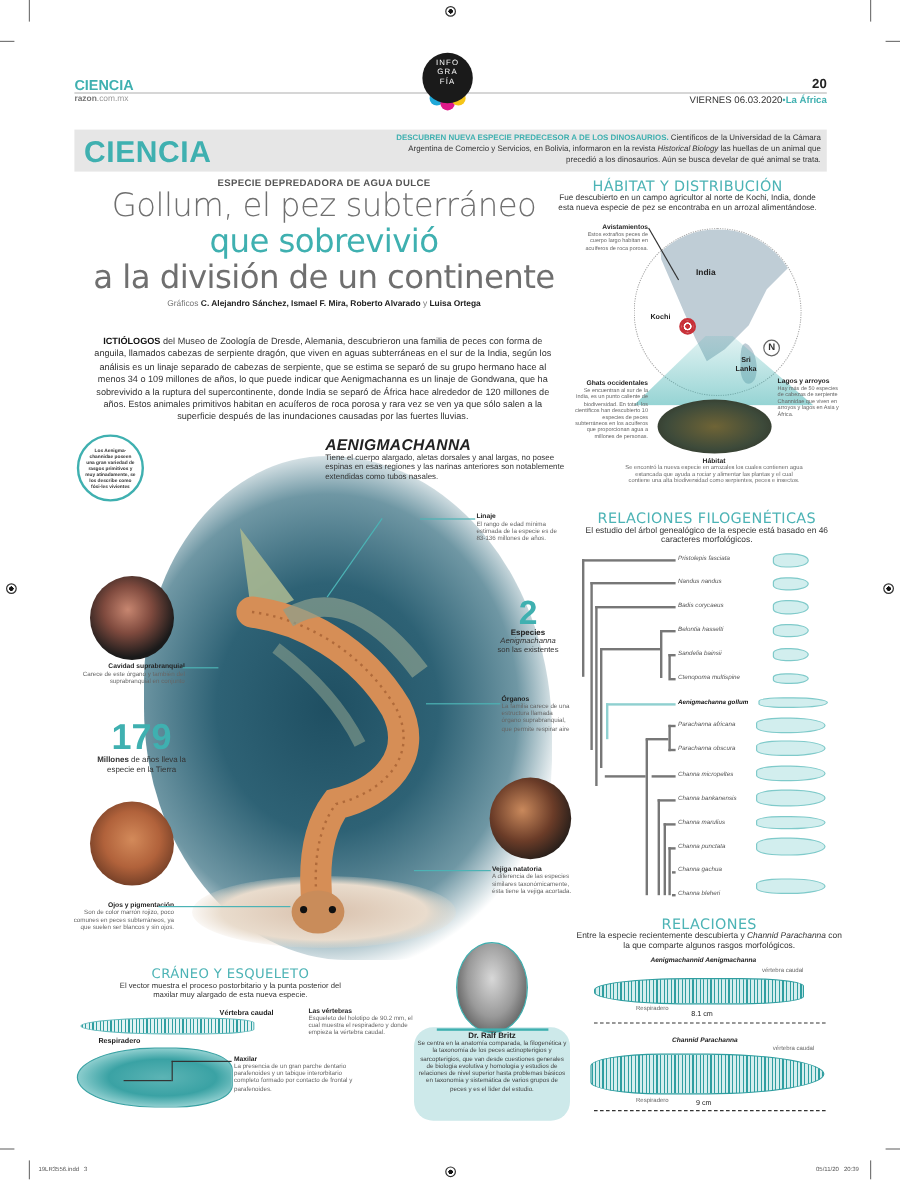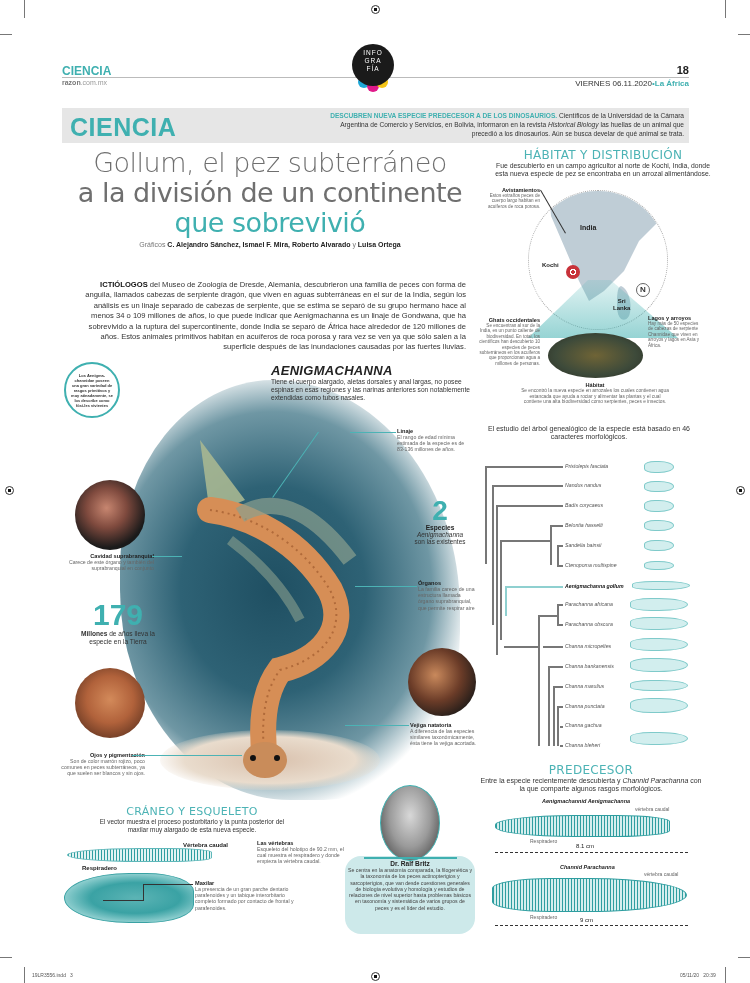--- a/index.html
+++ b/index.html
@@ -33,23 +33,23 @@
 <div class="abs reg" style="left:371px;top:972px"></div>
 <div class="abs reg" style="left:5px;top:486px"></div>
 <div class="abs reg" style="left:736px;top:486px"></div>
 
 <div class="abs" style="left:62px;top:64px;width:627px;height:30px">
   <div class="abs" style="left:0;top:0;font-size:12px;font-weight:bold;color:#3fb0b0">CIENCIA</div>
   <div class="abs" style="left:0;top:13px;width:627px;height:1px;background:#bbb"></div>
   <div class="abs" style="left:0;top:15px;font-size:7px;color:#999">
     <span style="font-weight:bold;color:#777">razon</span><span>.com.mx</span>
   </div>
-  <div class="abs" style="right:0;top:0;font-size:11px;font-weight:bold;color:#222">18</div>
+  <div class="abs" style="right:0;top:0;font-size:11px;font-weight:bold;color:#222">20</div>
   <div class="abs" style="right:0;top:15px;font-size:8px;color:#333;white-space:nowrap">
-    <span>VIERNES 06.11.2020</span><span style="color:#3fb0b0">•</span><span style="color:#3fb0b0;font-weight:bold">La África</span>
+    <span>VIERNES 06.03.2020</span><span style="color:#3fb0b0">•</span><span style="color:#3fb0b0;font-weight:bold">La África</span>
   </div>
 </div>
 <div class="abs" style="left:350px;top:44px;width:46px;height:46px">
   <div class="abs" style="left:8px;top:32px;width:12px;height:12px;border-radius:50%;background:#1fa8d8"></div>
   <div class="abs" style="left:17px;top:36px;width:12px;height:12px;border-radius:50%;background:#e0198a"></div>
   <div class="abs" style="left:26px;top:32px;width:12px;height:12px;border-radius:50%;background:#f5c518"></div>
   <div class="abs" style="left:2px;top:0;width:42px;height:42px;border-radius:50%;background:#1a1a1a;color:#fff;font-size:6.5px;line-height:8px;text-align:center;padding-top:5px;letter-spacing:1px">
     <div>INFO</div>
     <div>GRA</div>
     <div>FÍA</div>
@@ -57,28 +57,29 @@
 </div>
 
 <div class="abs" style="left:62px;top:108px;width:627px;height:35px;background:#e6e6e6">
   <div class="abs" style="left:8px;top:5px;font-size:25px;font-weight:bold;color:#3fb0b0;letter-spacing:.5px">CIENCIA</div>
   <div class="abs" style="left:262px;top:3px;width:360px;font-size:6.6px;line-height:9px;text-align:right;color:#333">
     <span style="color:#3fb0b0;font-weight:bold">DESCUBREN NUEVA ESPECIE PREDECESOR A DE LOS DINOSAURIOS.</span><span> Científicos de la Universidad de la Cámara Argentina de Comercio y Servicios, en Bolivia, informaron en la revista </span><i>Historical Biology</i><span> las huellas de un animal que precedió a los dinosaurios. Aún se busca develar de qué animal se trata.</span>
   </div>
 </div>
 
 <div class="abs" style="left:60px;top:148px;width:420px;text-align:center">
+  <div style="font-size:8px;font-weight:bold;color:#555;letter-spacing:.3px">ESPECIE DEPREDADORA DE AGUA DULCE</div>
   <div style="font-family:'DejaVu Sans',sans-serif;font-size:27px;line-height:30px;color:#6f6f6f;font-weight:300;letter-spacing:-.5px">Gollum, el pez subterráneo</div>
+  <div style="font-family:'DejaVu Sans',sans-serif;font-size:27px;line-height:30px;color:#3fb0b0;letter-spacing:-.5px">que sobrevivió</div>
   <div style="font-family:'DejaVu Sans',sans-serif;font-size:27px;line-height:30px;color:#6f6f6f;letter-spacing:-.5px">a la división de un continente</div>
-  <div style="font-family:'DejaVu Sans',sans-serif;font-size:27px;line-height:30px;color:#3fb0b0;letter-spacing:-.5px">que sobrevivió</div>
   <div style="font-size:7px;margin-top:3px;color:#777">
     <span>Gráficos </span><b style="color:#222">C. Alejandro Sánchez, Ismael F. Mira, Roberto Alvarado</b><span> y </span><b style="color:#222">Luisa Ortega</b>
   </div>
 </div>
-<div class="abs" style="left:72px;top:280px;width:394px;font-size:7.6px;line-height:10.4px;text-align:right;color:#333">
+<div class="abs" style="left:72px;top:280px;width:394px;font-size:7.6px;line-height:10.4px;text-align:center;color:#333">
   <b style="color:#111">ICTIÓLOGOS</b><span> del Museo de Zoología de Dresde, Alemania, descubrieron una familia de peces con forma de anguila, llamados cabezas de serpiente dragón, que viven en aguas subterráneas en el sur de la India, según los análisis es un linaje separado de cabezas de serpiente, que se estima se separó de su grupo hermano hace al menos 34 o 109 millones de años, lo que puede indicar que Aenigmachanna es un linaje de Gondwana, que ha sobrevivido a la ruptura del supercontinente, donde India se separó de África hace alrededor de 120 millones de años. Estos animales primitivos habitan en acuíferos de roca porosa y rara vez se ven ya que sólo salen a la superficie después de las inundaciones causadas por las fuertes lluvias.</span>
 </div>
 
 <div class="abs" style="left:120px;top:380px;width:340px;height:420px;border-radius:45% 55% 40% 50%;background:radial-gradient(ellipse at 45% 50%,#1f4f62 0%,#2e6275 35%,#6f97a4 60%,rgba(255,255,255,0) 75%)"></div>
 <div class="abs" style="left:160px;top:730px;width:220px;height:60px;border-radius:50%;background:radial-gradient(ellipse,#d9c1ad 0%,#e9dccd 55%,rgba(255,255,255,0) 75%)"></div>
 <svg class="abs" style="left:170px;top:420px" width="230" height="360" viewBox="0 0 230 360">
   <path d="M30 20 L60 60 L75 80 L40 95 Z" fill="#a7b791" opacity=".9"></path>
   <path d="M40 90 C80 95,130 120,160 170 C180 210,150 240,110 250 C95 270,90 300,95 340" stroke="#d68e56" stroke-width="26" fill="none" stroke-linecap="round"></path>
   <path d="M40 90 C80 95,130 120,160 170 C180 210,150 240,110 250 C95 270,90 300,95 340" stroke="#b06a3a" stroke-width="2" stroke-dasharray="2 4" fill="none"></path>
   <path d="M70 95 C110 70,150 100,180 140" stroke="#8aa08e" stroke-width="16" fill="none" opacity=".7"></path>
@@ -136,21 +137,21 @@
 </div>
 <div class="tline" style="left:132px;top:755px;width:110px;height:1px"></div>
 
 <div class="circ-photo" style="left:408px;top:648px;width:68px;height:68px;background:radial-gradient(circle at 40% 40%,#c9895c 0%,#6b3c28 45%,#1d1a18 80%)"></div>
 <div class="abs" style="left:410px;top:722px;width:72px">
   <div class="lbl">Vejiga natatoria</div>
   <div class="small">A diferencia de las especies similares taxonómicamente, ésta tiene la vejiga acortada.</div>
 </div>
 <div class="tline" style="left:345px;top:725px;width:64px;height:1px"></div>
 
-<div class="abs" style="left:492px;top:148px;width:222px">
+<div class="abs" style="left:462px;top:148px;width:222px">
   <div class="sect-h">HÁBITAT Y DISTRIBUCIÓN</div>
   <div class="sect-sub" style="font-size:6.8px;line-height:8px">Fue descubierto en un campo agricultor al norte de Kochi, India, donde esta nueva especie de pez se encontraba en un arrozal alimentándose.</div>
 </div>
 <div class="abs" style="left:528px;top:190px;width:140px;height:140px;border-radius:50%;border:1px dotted #aaa;overflow:hidden">
   <svg width="140" height="140" viewBox="0 0 140 140">
     <path d="M20 0 L140 0 L140 20 L110 50 L95 80 L75 100 L60 110 L50 90 L35 55 L22 25 Z" fill="#bfcdd6"></path>
     <path d="M92 95 C100 98,104 115,100 125 C95 133,88 128,88 115 C88 105,88 96,92 95 Z" fill="#bfcdd6"></path>
   </svg>
 </div>
 <div class="abs" style="left:528px;top:280px;width:150px;height:58px;background:linear-gradient(180deg,rgba(63,176,176,.15),rgba(63,176,176,.55));clip-path:polygon(40% 0,55% 0,100% 100%,0 100%)"></div>
@@ -175,20 +176,21 @@
 <div class="abs" style="left:648px;top:315px;width:55px">
   <div class="lbl">Lagos y arroyos</div>
   <div class="small" style="font-size:4.6px;line-height:5.4px">Hay más de 50 especies de cabezas de serpiente Channidae que viven en arroyos y lagos en Asia y África.</div>
 </div>
 <div class="abs" style="left:520px;top:382px;width:150px;text-align:center">
   <div class="lbl">Hábitat</div>
   <div class="small" style="font-size:4.8px;line-height:5.6px">Se encontró la nueva especie en arrozales los cuales contienen agua estancada que ayuda a rociar y alimentar las plantas y el cual contiene una alta biodiversidad como serpientes, peces e insectos.</div>
 </div>
 
 <div class="abs" style="left:478px;top:425px;width:222px">
+  <div class="sect-h">RELACIONES FILOGENÉTICAS</div>
   <div class="sect-sub" style="font-size:7px;line-height:8px">El estudio del árbol genealógico de la especie está basado en 46 caracteres morfológicos.</div>
 </div>
 
 <div class="line" style="left:485px;top:466px;width:2px;height:98px;background:#777"></div>
 <div class="line" style="left:485px;top:466px;width:78px;height:2px;background:#777"></div>
 <div class="line" style="left:492px;top:485px;width:2px;height:140px;background:#777"></div>
 <div class="line" style="left:492px;top:485px;width:71px;height:2px;background:#777"></div>
 <div class="line" style="left:496px;top:505px;width:2px;height:150px;background:#777"></div>
 <div class="line" style="left:496px;top:505px;width:67px;height:2px;background:#777"></div>
 <div class="line" style="left:550px;top:525px;width:2px;height:40px;background:#777"></div>
@@ -241,21 +243,21 @@
 <div class="fishicon" style="left:632px;top:581px;width:58px;height:9px"></div>
 <div class="fishicon" style="left:630px;top:598px;width:58px;height:13px"></div>
 <div class="fishicon" style="left:630px;top:617px;width:58px;height:13px"></div>
 <div class="fishicon" style="left:630px;top:638px;width:58px;height:13px"></div>
 <div class="fishicon" style="left:630px;top:658px;width:58px;height:14px"></div>
 <div class="fishicon" style="left:630px;top:680px;width:58px;height:11px"></div>
 <div class="fishicon" style="left:630px;top:698px;width:58px;height:15px"></div>
 <div class="fishicon" style="left:630px;top:732px;width:58px;height:13px"></div>
 
 <div class="abs" style="left:480px;top:763px;width:222px">
-  <div class="sect-h">PREDECESOR</div>
+  <div class="sect-h">RELACIONES</div>
   <div class="sect-sub" style="font-size:7px;line-height:8px">
     <span>Entre la especie recientemente descubierta y </span><i>Channid Parachanna</i><span> con la que comparte algunos rasgos morfológicos.</span>
   </div>
 </div>
 <div class="abs" style="left:542px;top:798px;font-size:5.5px;font-weight:bold;font-style:italic;color:#222">Aenigmachannid Aenigmachanna</div>
 <div class="abs" style="left:495px;top:815px;width:175px;height:22px;border-radius:45% 30% 30% 45%;background:repeating-linear-gradient(90deg,#2f9ea0 0 1px,#d5eeee 1px 3px);border:1px solid #2f9ea0"></div>
 <div class="abs" style="left:635px;top:806px;font-size:5px;color:#666">vértebra caudal</div>
 <div class="abs" style="left:530px;top:838px;font-size:5px;color:#666">Respiradero</div>
 <div class="abs" style="left:495px;top:852px;width:193px;height:1px;border-top:1px dashed #333"></div>
 <div class="abs" style="left:576px;top:843px;font-size:6px;color:#222">8.1 cm</div>

